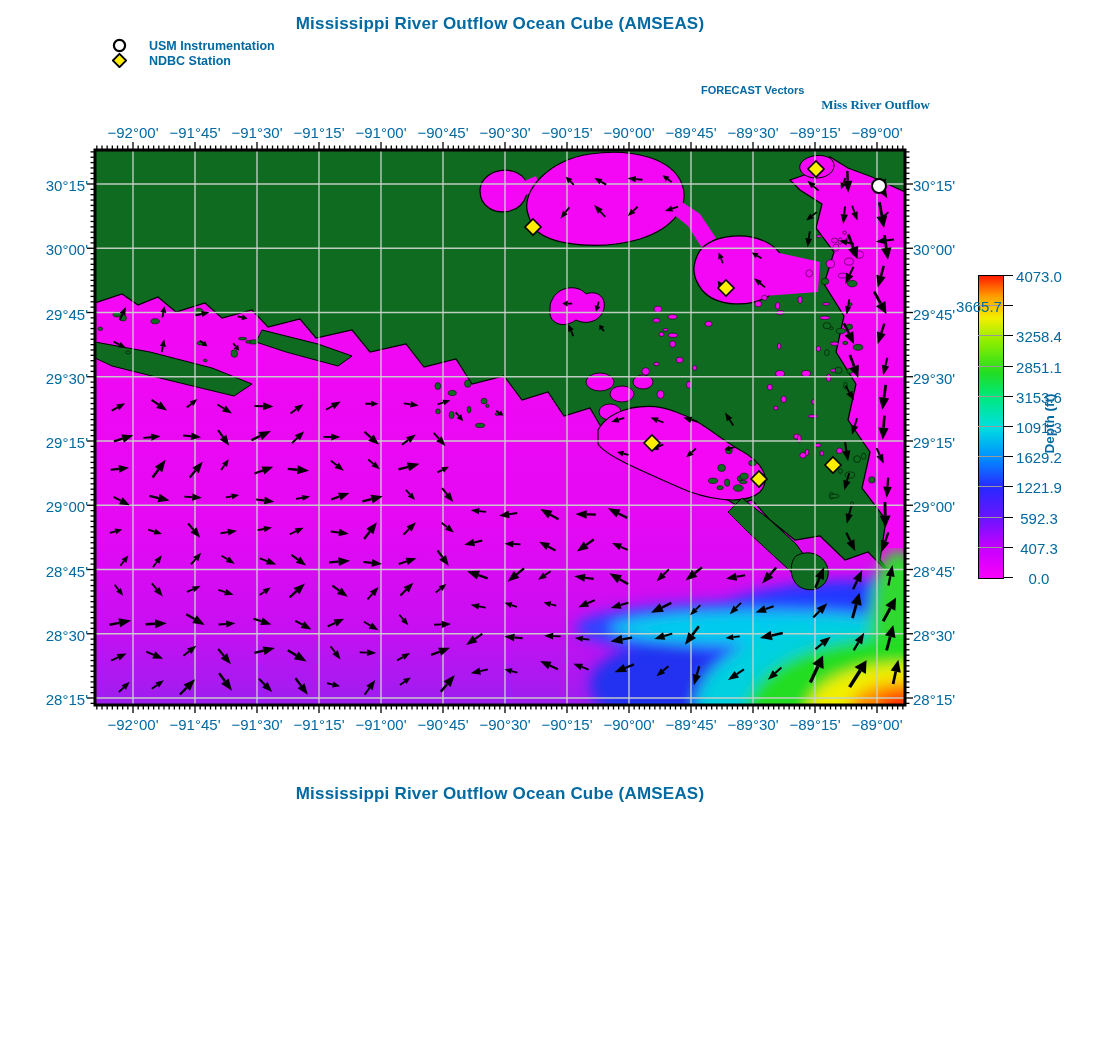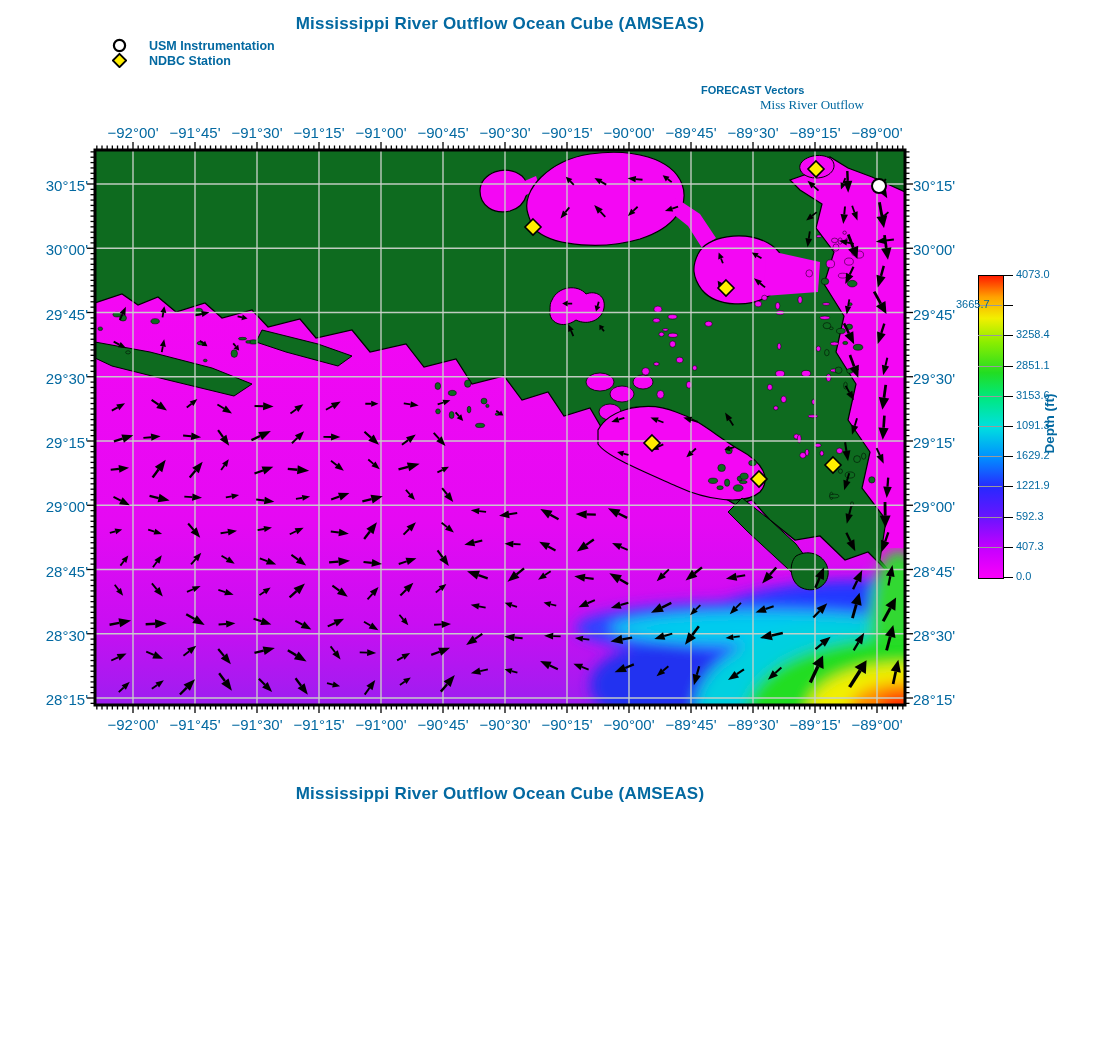--- a/index.html
+++ b/index.html
@@ -11,28 +11,28 @@
   .title.bottom{top:784px;}
   .subtitle{position:absolute;left:0;top:100px;width:1000px;text-align:center;
             font-family:"Liberation Serif",serif;font-weight:bold;font-size:16px;}
   .sta-legend{position:absolute;left:112px;display:flex;align-items:flex-end;gap:22px;
               font-weight:bold;font-size:12.5px;}
   .sta-legend.usm{top:38px;}
   .sta-legend.ndbc{top:53px;}
   .vecbox{position:absolute;left:700px;top:40px;width:195px;height:40px;border:2.5px solid #000;
           background:#fff;}
   .vec-caption{position:absolute;left:701px;top:84px;font-weight:bold;font-size:11px;}
-  .vec-note{position:absolute;left:760px;top:97px;width:170px;text-align:left;
-            font-family:"Liberation Serif",serif;font-weight:normal;font-size:13px;}
+  .vec-note{position:absolute;left:760px;top:97px;width:170px;text-align:right;
+            font-family:"Liberation Serif",serif;font-weight:bold;font-size:13px;}
   #map{position:absolute;left:0;top:0;}
   #colorbar-wrap{position:absolute;left:0;top:0;width:1100px;height:1050px;pointer-events:none;}
   .cb-bar{position:absolute;border:1.5px solid #000;}
   .cb-tick{position:absolute;height:0;border-top:1.4px solid #000;width:9px;}
   .cb-div{position:absolute;height:0;border-top:1px solid #9a9a9a;}
-  .cb-lab{position:absolute;font-size:11px;width:46px;text-align:left;}
+  .cb-lab{position:absolute;font-size:15px;width:46px;text-align:center;}
   .cb-title{position:absolute;font-weight:bold;font-size:13.5px;transform:rotate(-90deg);
             transform-origin:center center;white-space:nowrap;}
   .axis-lab{position:absolute;font-size:15px;white-space:nowrap;}
 </style>
 </head>
 <body>
 
 <div class="page">
 
   <div class="title top">Mississippi River Outflow Ocean Cube (AMSEAS)</div>

